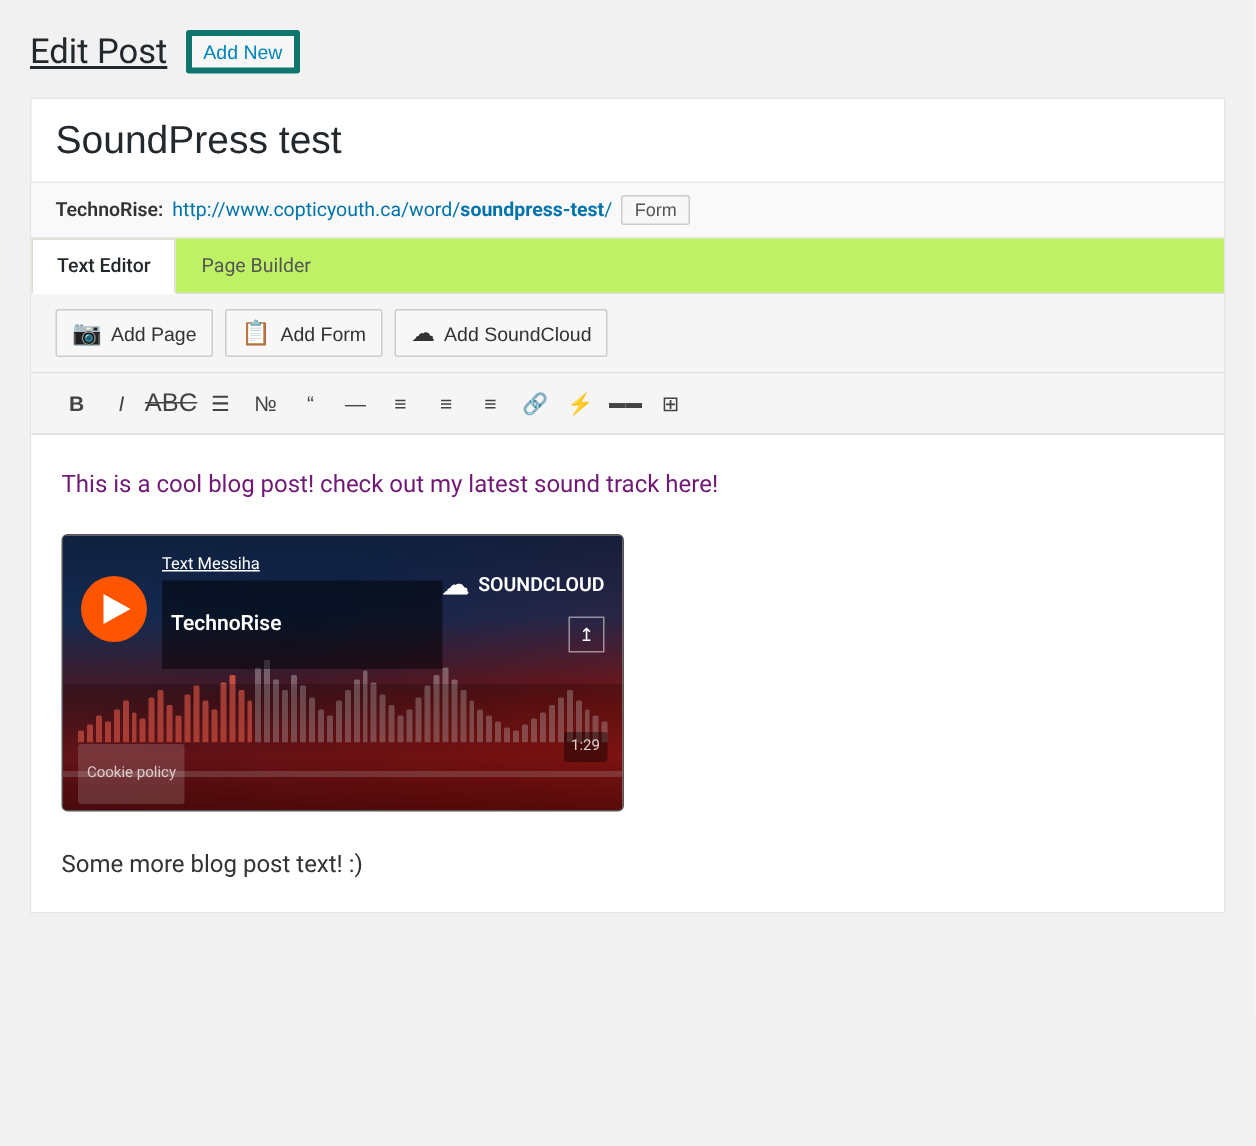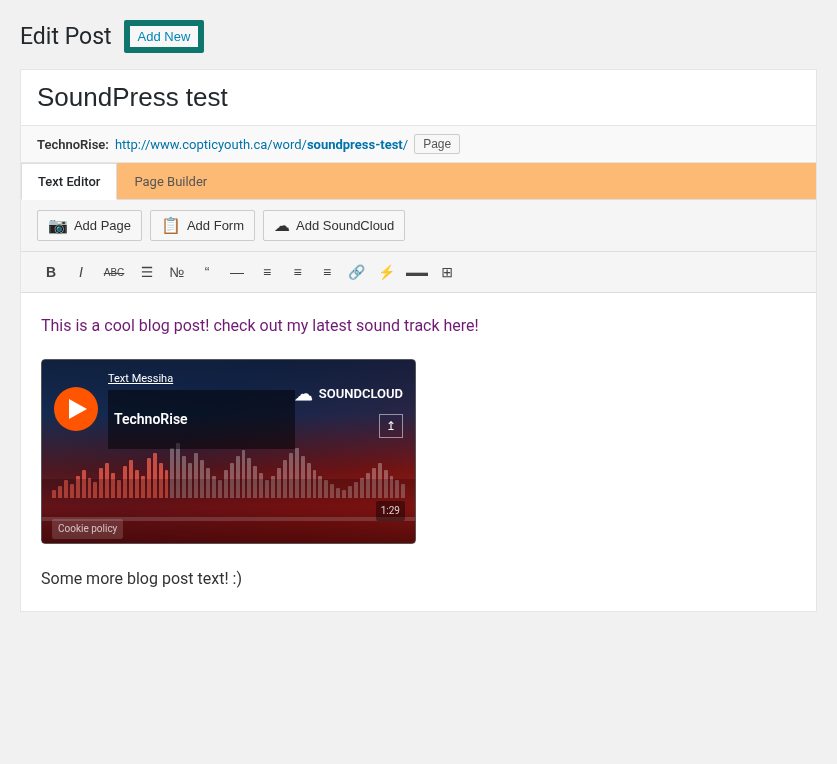--- a/index.html
+++ b/index.html
@@ -20,27 +20,28 @@
       display: flex;
       align-items: center;
       gap: 12px;
       margin-bottom: 16px;
     }
 
     .page-title {
       font-size: 23px;
       font-weight: 400;
       color: #23282d;
+      text-decoration: underline;
     }
 
     .add-new-btn {
       display: inline-block;
       padding: 3px 8px;
       font-size: 13px;
-      border: 6px solid #0f766e;
+      border: 4px solid #0f766e;
       color: #0085ba;
       background: #f7f7f7;
       text-decoration: none;
       border-radius: 2px;
       cursor: pointer;
     }
 
     .post-editor-wrap {
       background: #fff;
       border: 1px solid #e5e5e5;
@@ -81,21 +82,21 @@
       font-size: 12px;
       border: 1px solid #ccc;
       background: #f7f7f7;
       cursor: pointer;
       border-radius: 2px;
       color: #555;
     }
 
     .editor-tabs {
       display: flex;
-      background: #fdba74;
+      background: #bef264;
       border-bottom: 1px solid #ddd;
       padding: 0 0 0 0;
     }
 
     .editor-tab {
       padding: 10px 16px;
       font-size: 13px;
       cursor: pointer;
       border: 1px solid transparent;
       margin-bottom: -1px;
@@ -311,21 +312,21 @@
       align-items: center;
       justify-content: space-between;
       padding: 4px 10px;
       background: rgba(0,0,0,0.2);
     }
 
     .sc-cookie {
       font-size: 10px;
       color: rgba(255,255,255,0.7);
       background: rgba(255,255,255,0.15);
-      padding: 2px 6px;
+      padding: 12px 6px;
       border-radius: 2px;
       margin-top: 36px;
     }
 
     .sc-time {
       font-size: 10px;
       color: rgba(255,255,255,0.8);
       background: rgba(0,0,0,0.4);
       padding: 2px 5px;
       border-radius: 2px;
@@ -358,21 +359,21 @@
 
     <div class="post-title-area">
       <input type="text" class="post-title-input" value="SoundPress test" style="">
     </div>
 
     <div class="permalink-row">
       <span class="permalink-label">TechnoRise:</span>
       <a href="#" class="permalink-link">
         <span>http://www.copticyouth.ca/word/</span><strong>soundpress-test</strong><span>/</span>
       </a>
-      <button class="edit-permalink-btn">Page</button>
+      <button class="edit-permalink-btn">Form</button>
     </div>
 
     <div class="editor-tabs">
       <div class="editor-tab active">
         <span>Text Editor</span>
       </div>
       <div class="editor-tab">
         <span>Page Builder</span>
       </div>
     </div>
@@ -388,21 +389,21 @@
       </button>
       <button class="toolbar-btn">
         <span class="toolbar-icon">☁</span>
         <span>Add SoundCloud</span>
       </button>
     </div>
 
     <div class="formatting-toolbar">
       <button class="fmt-btn" style="font-weight:bold;">B</button>
       <button class="fmt-btn" style="font-style:italic;">I</button>
-      <button class="fmt-btn" style="font-size:10px;text-decoration:line-through;width:34px;">ABC</button>
+      <button class="fmt-btn" style="font-size:17px;text-decoration:line-through;width:34px;">ABC</button>
       <button class="fmt-btn">☰</button>
       <button class="fmt-btn">№</button>
       <button class="fmt-btn">“</button>
       <button class="fmt-btn">—</button>
       <button class="fmt-btn">≡</button>
       <button class="fmt-btn" style="letter-spacing:-1px;">≡</button>
       <button class="fmt-btn">≡</button>
       <button class="fmt-btn">🔗</button>
       <button class="fmt-btn">⚡</button>
       <button class="fmt-btn" style="font-size:11px;">▬▬</button>

